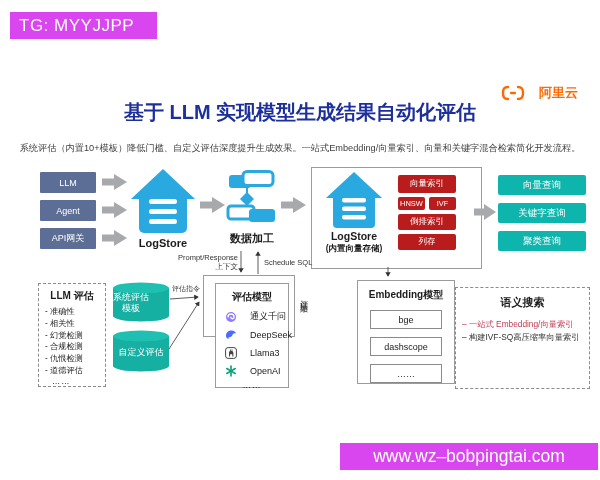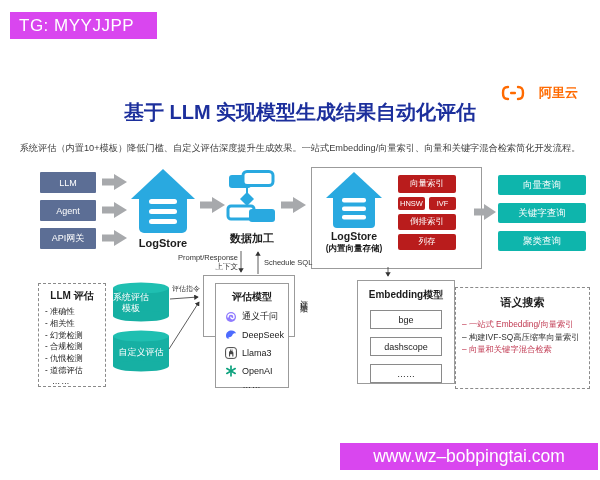--- a/index.html
+++ b/index.html
@@ -37,21 +37,21 @@
   #llm-eval-title{margin-top:5px;text-align:center;font-size:10px;font-weight:bold;color:#1c1c1c;}
   .eval-item{font-size:8.2px;color:#222;line-height:11.8px;padding-left:6px;}
   .eval-item::before{content:"- ";}
   .eval-more{font-size:8.2px;color:#222;padding-left:13px;letter-spacing:1px;}
   
   .cyl-text{color:#fff;font-size:9px;text-align:center;line-height:11px;z-index:3;
             display:flex;flex-direction:column;align-items:center;justify-content:center;}
   
   #eval-model-box{left:215px;top:283px;width:72px;height:103px;z-index:3;}
   #eval-model-title{margin-top:6px;text-align:center;font-size:10px;font-weight:bold;color:#1c1c1c;}
-  .model-row{display:flex;align-items:center;gap:5px;padding-left:9px;margin-top:6px;}
+  .model-row{display:flex;align-items:center;gap:13px;padding-left:9px;margin-top:6px;}
   .model-row svg{flex:0 0 auto;}
   .model-name{font-size:9px;color:#222;}
   #model-more{text-align:center;font-size:8.5px;color:#222;margin-top:3px;letter-spacing:1px;}
   
   #embedding-box{left:357px;top:280px;width:96px;height:102px;z-index:2;}
   #embedding-title{margin-top:7px;text-align:center;font-size:10px;font-weight:600;color:#1c1c1c;}
   .emb-item{width:70px;height:17px;border:1px solid #8a8a8a;margin:8px auto 0 auto;font-size:9px;
             color:#222;display:flex;align-items:center;justify-content:center;}
   
   #semantic-box{left:455px;top:287px;width:133px;height:100px;}
@@ -235,15 +235,14 @@
   <div class="emb-item">bge</div>
   <div class="emb-item">dashscope</div>
   <div class="emb-item">……</div>
 </div>
 
 <div class="abs dashed" id="semantic-box">
   <div id="semantic-title">语义搜索</div>
   <div style="margin-top:8px;">
     <div class="sem-item sem-red">一站式 Embedding/向量索引</div>
     <div class="sem-item sem-dark">构建IVF-SQ高压缩率向量索引</div>
-    <div class="sem-item sem-red">向量和关键字混合检索</div>
   </div>
 </div>
 
 </body></html>

